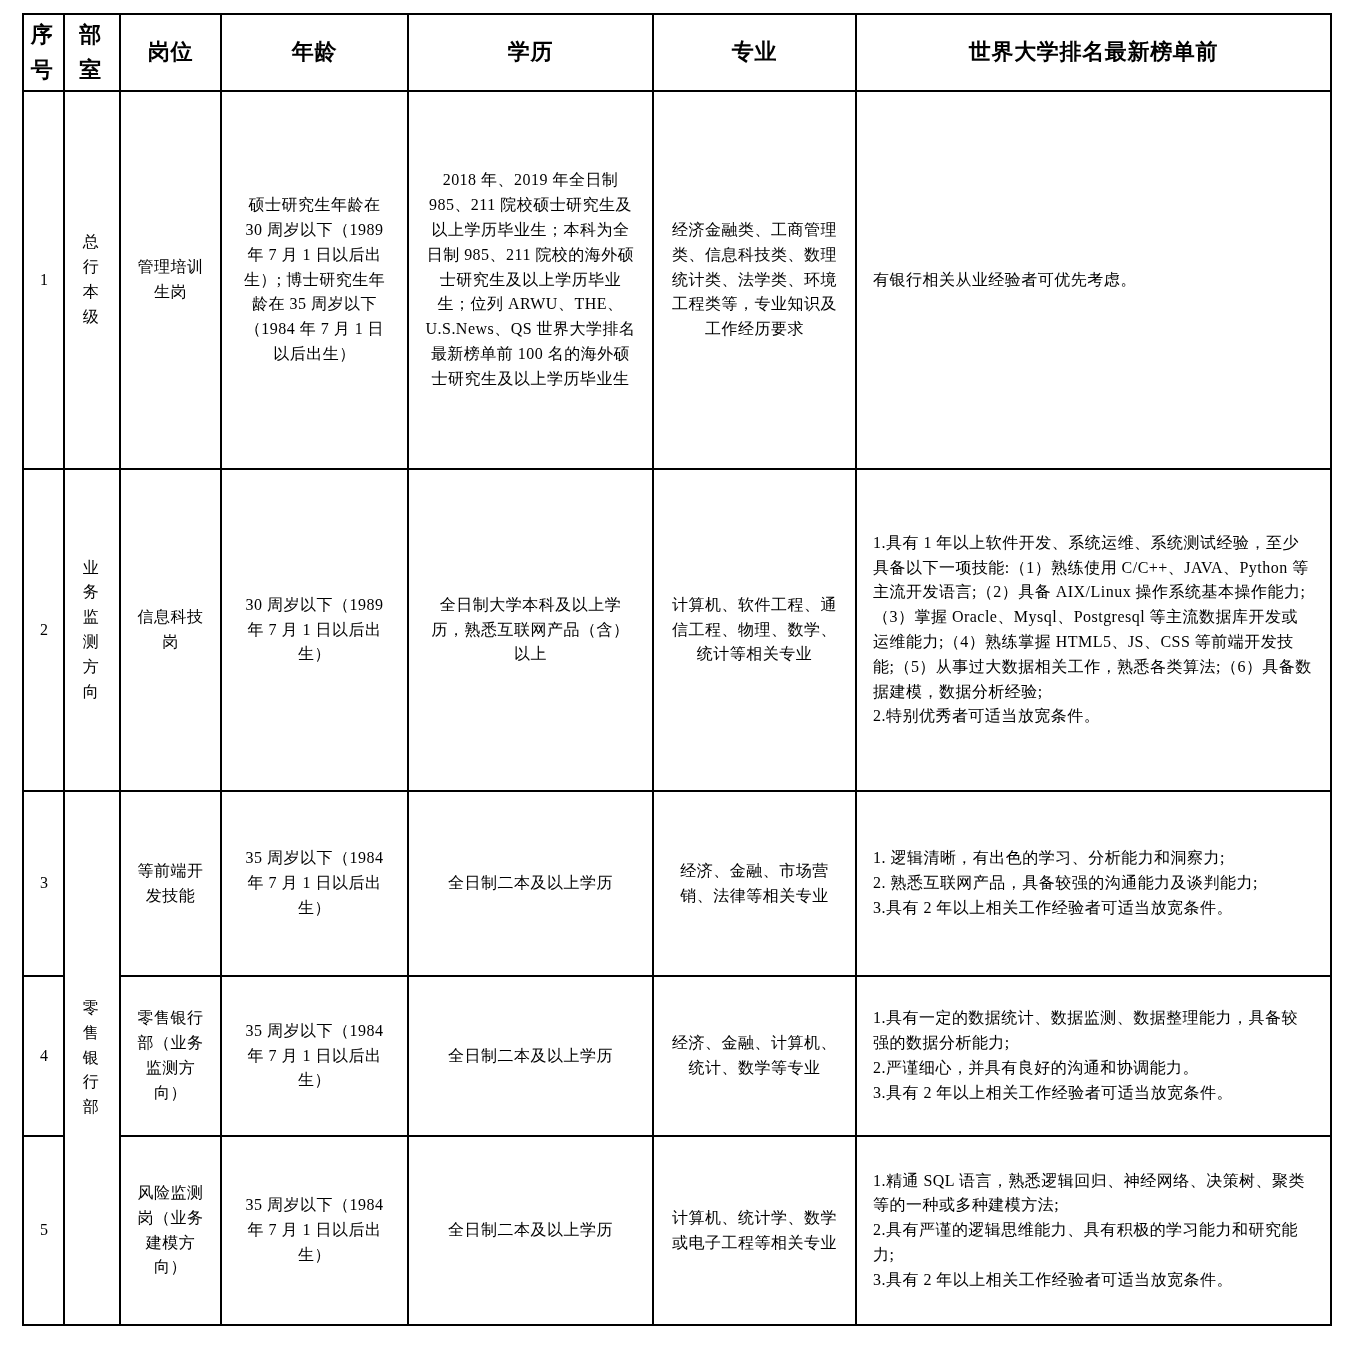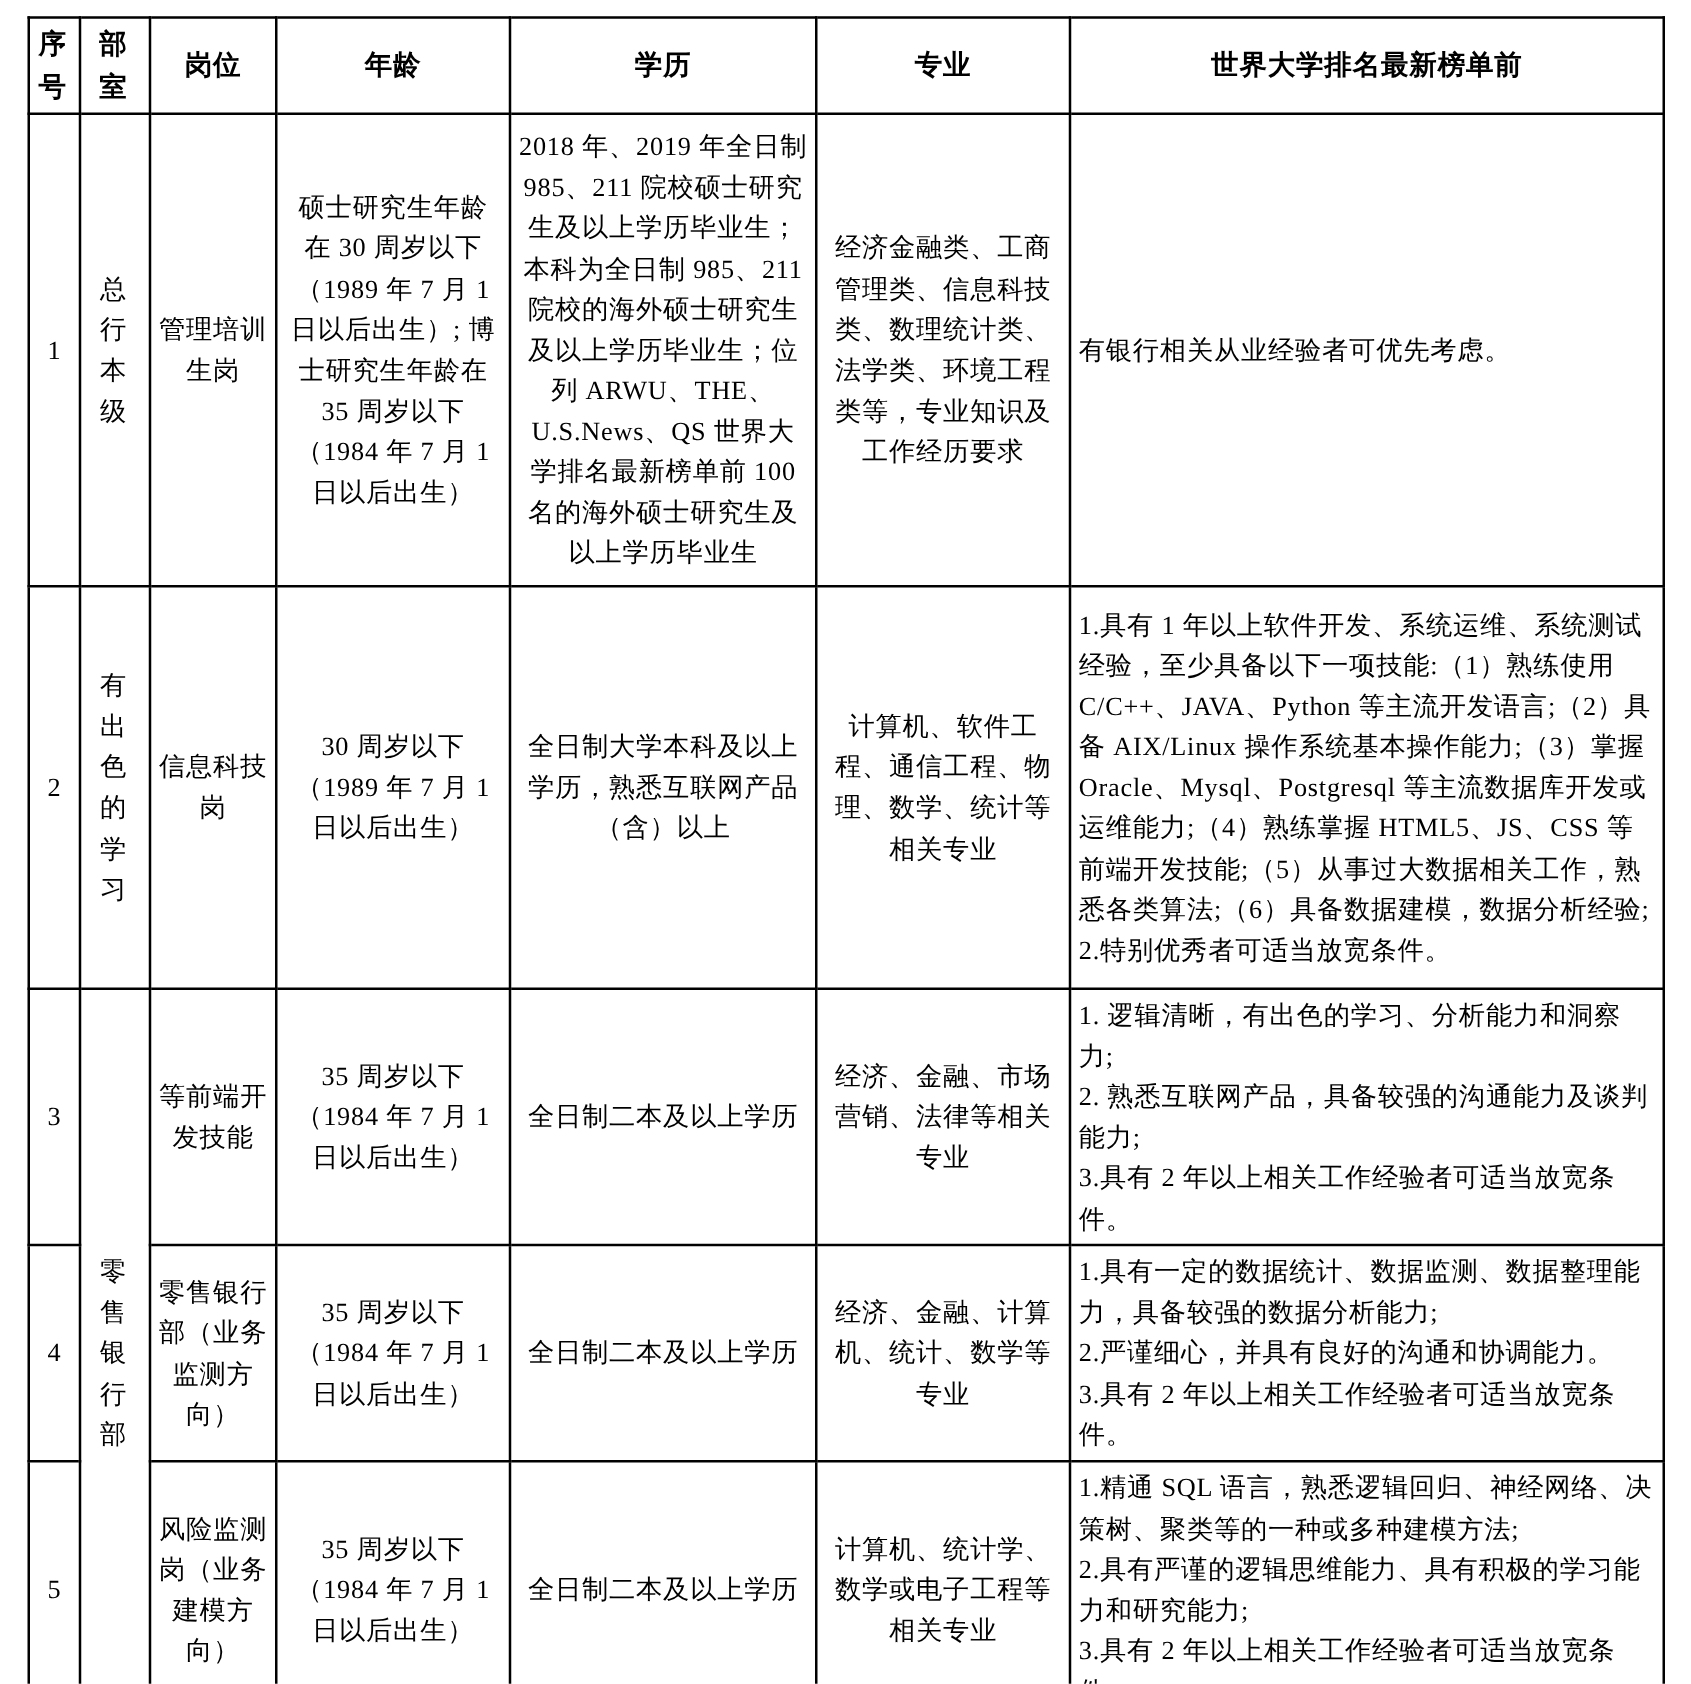--- a/index.html
+++ b/index.html
@@ -19,22 +19,22 @@
   table.doc-table {
     border-collapse: collapse;
     table-layout: fixed;
     width: 1308px;
   }
   table.doc-table th,
   table.doc-table td {
     border: 2px solid #000000;
     vertical-align: middle;
     box-sizing: border-box;
-    padding: 4px 6px;
-    font-size: 21px;
+    padding: 4px 16px;
+    font-size: 16px;
     line-height: 1.55;
     letter-spacing: 0.03em;
     overflow: hidden;
   }
   table.doc-table th {
     font-weight: bold;
     font-size: 22px;
     text-align: center;
     padding: 2px 2px;
   }
@@ -81,21 +81,21 @@
       <td class="c-center"><span class="vtext">总行本级</span></td>
       <td class="c-center">管理培训生岗</td>
       <td class="c-center">硕士研究生年龄在 30 周岁以下（1989 年 7 月 1 日以后出生）; 博士研究生年龄在 35 周岁以下（1984 年 7 月 1 日以后出生）</td>
       <td class="c-center">2018 年、2019 年全日制 985、211 院校硕士研究生及以上学历毕业生；本科为全日制 985、211 院校的海外硕士研究生及以上学历毕业生；位列 ARWU、THE、U.S.News、QS 世界大学排名最新榜单前 100 名的海外硕士研究生及以上学历毕业生</td>
       <td class="c-center">经济金融类、工商管理类、信息科技类、数理统计类、法学类、环境工程类等，专业知识及工作经历要求</td>
       <td class="c-left">有银行相关从业经验者可优先考虑。</td>
     </tr>
 
     <tr style="height:322px">
       <td class="c-center">2</td>
-      <td class="c-center"><span class="vtext">有出色的学习</span></td>
+      <td class="c-center"><span class="vtext">业务监测方向</span></td>
       <td class="c-center">信息科技岗</td>
       <td class="c-center">30 周岁以下（1989 年 7 月 1 日以后出生）</td>
       <td class="c-center">全日制大学本科及以上学历，熟悉互联网产品（含）以上</td>
       <td class="c-center">计算机、软件工程、通信工程、物理、数学、统计等相关专业</td>
       <td class="c-left">1.具有 1 年以上软件开发、系统运维、系统测试经验，至少具备以下一项技能:（1）熟练使用 C/C++、JAVA、Python 等主流开发语言;（2）具备 AIX/Linux 操作系统基本操作能力;（3）掌握 Oracle、Mysql、Postgresql 等主流数据库开发或运维能力;（4）熟练掌握 HTML5、JS、CSS 等前端开发技能;（5）从事过大数据相关工作，熟悉各类算法;（6）具备数据建模，数据分析经验;
 2.特别优秀者可适当放宽条件。</td>
     </tr>
 
     <tr style="height:185px">
       <td class="c-center">3</td>

